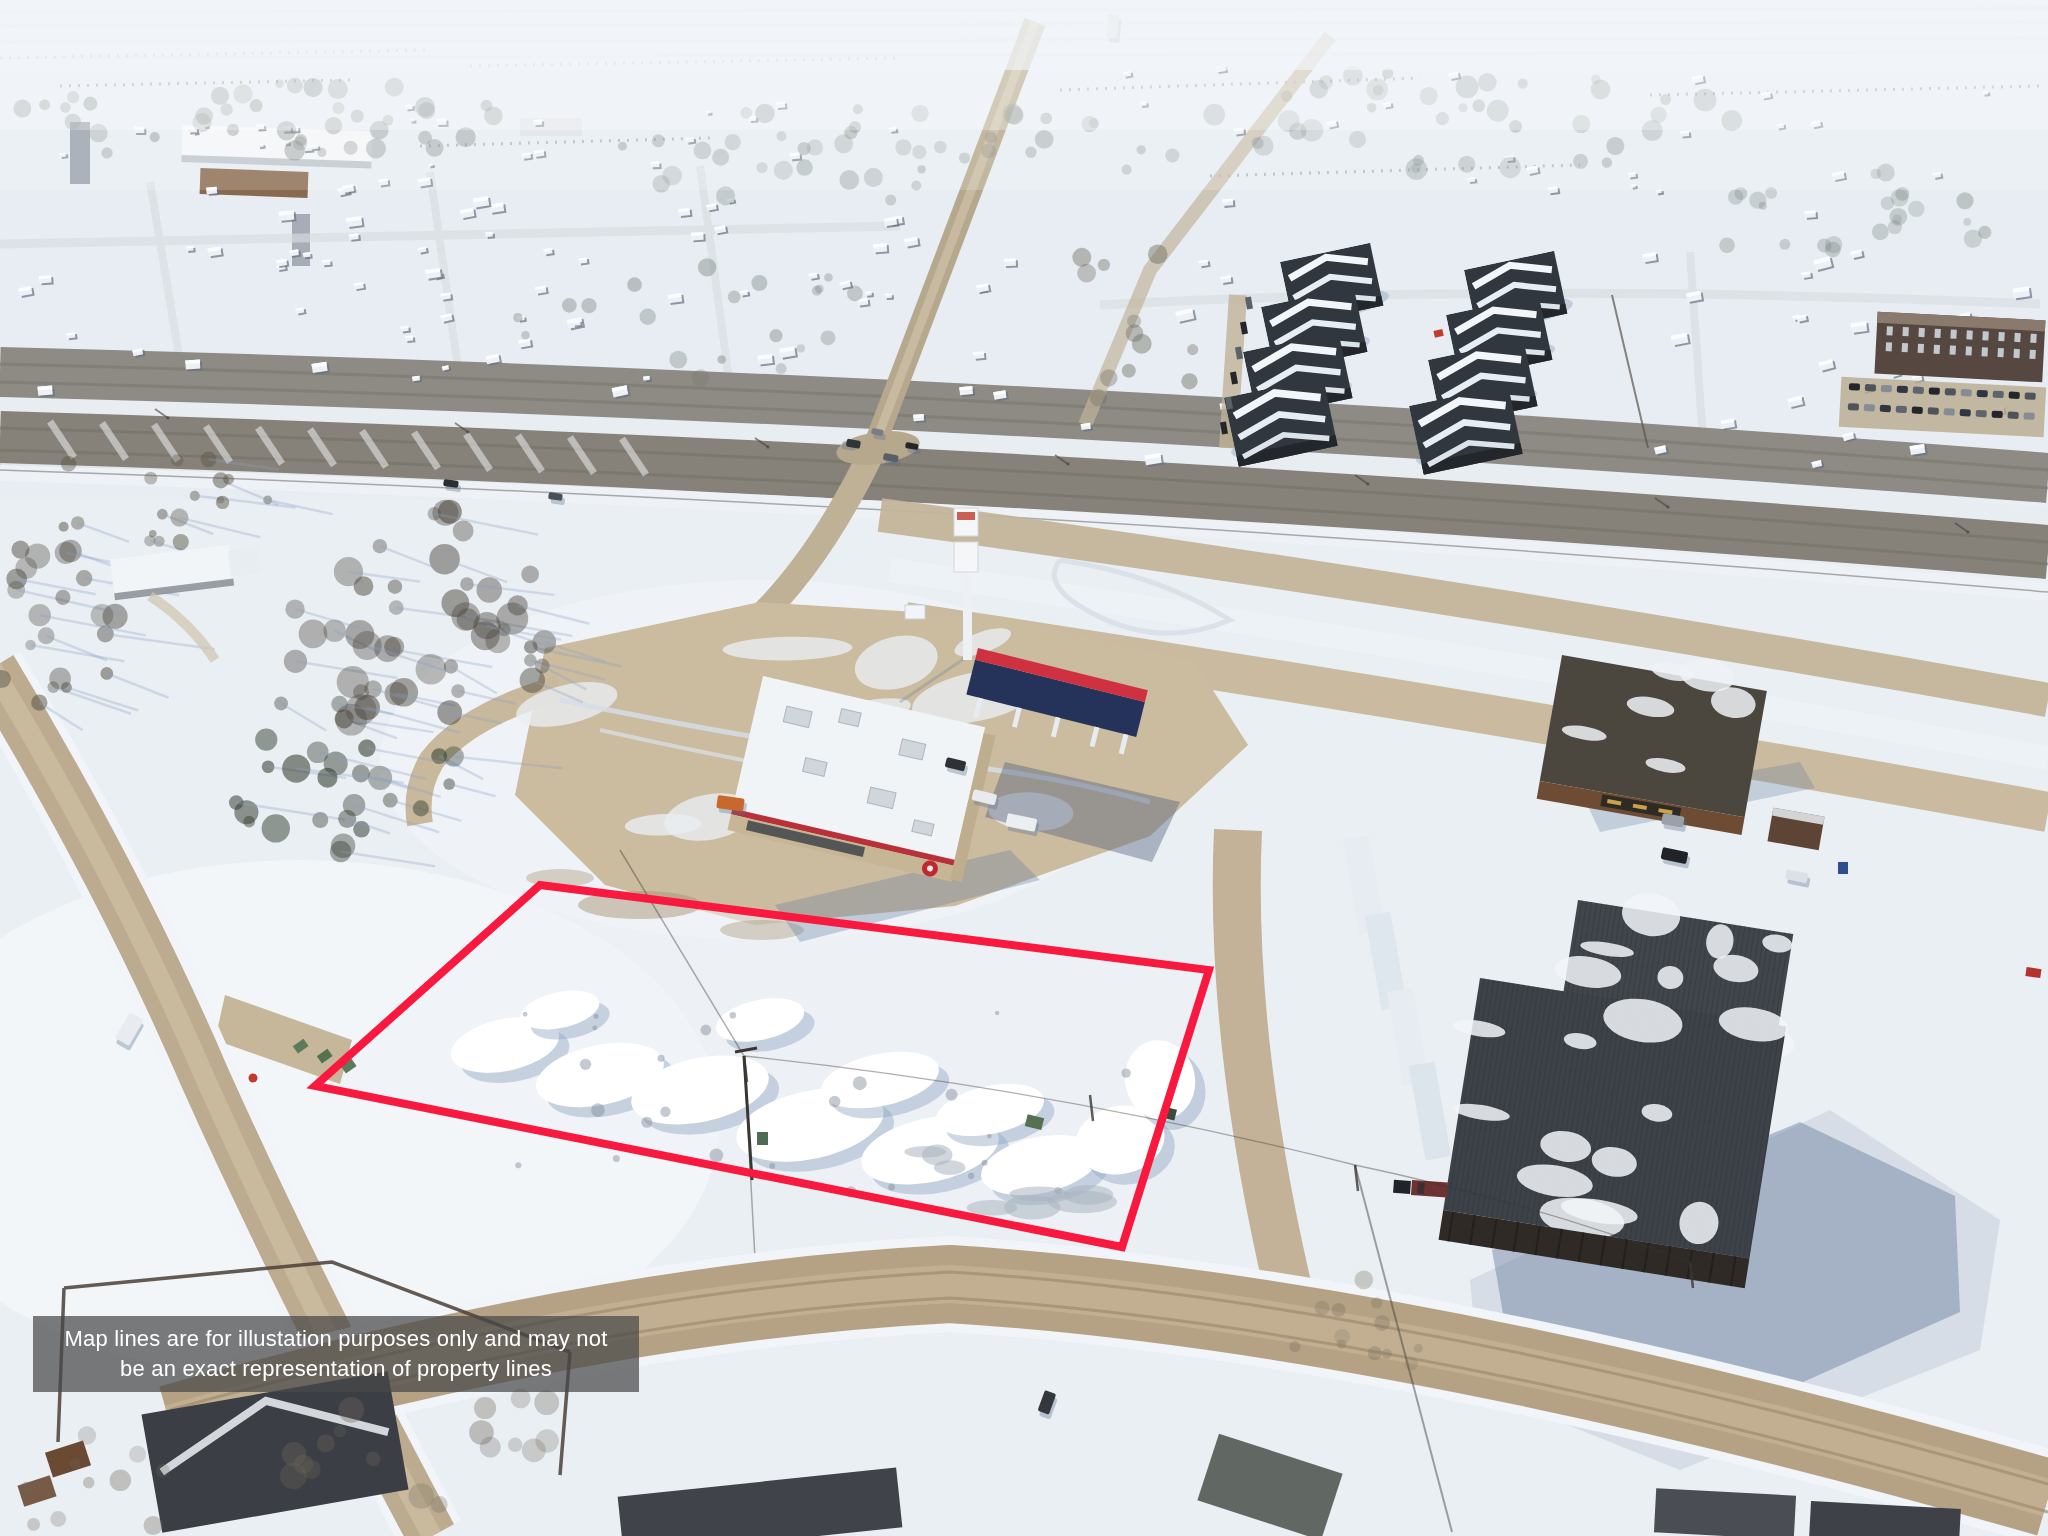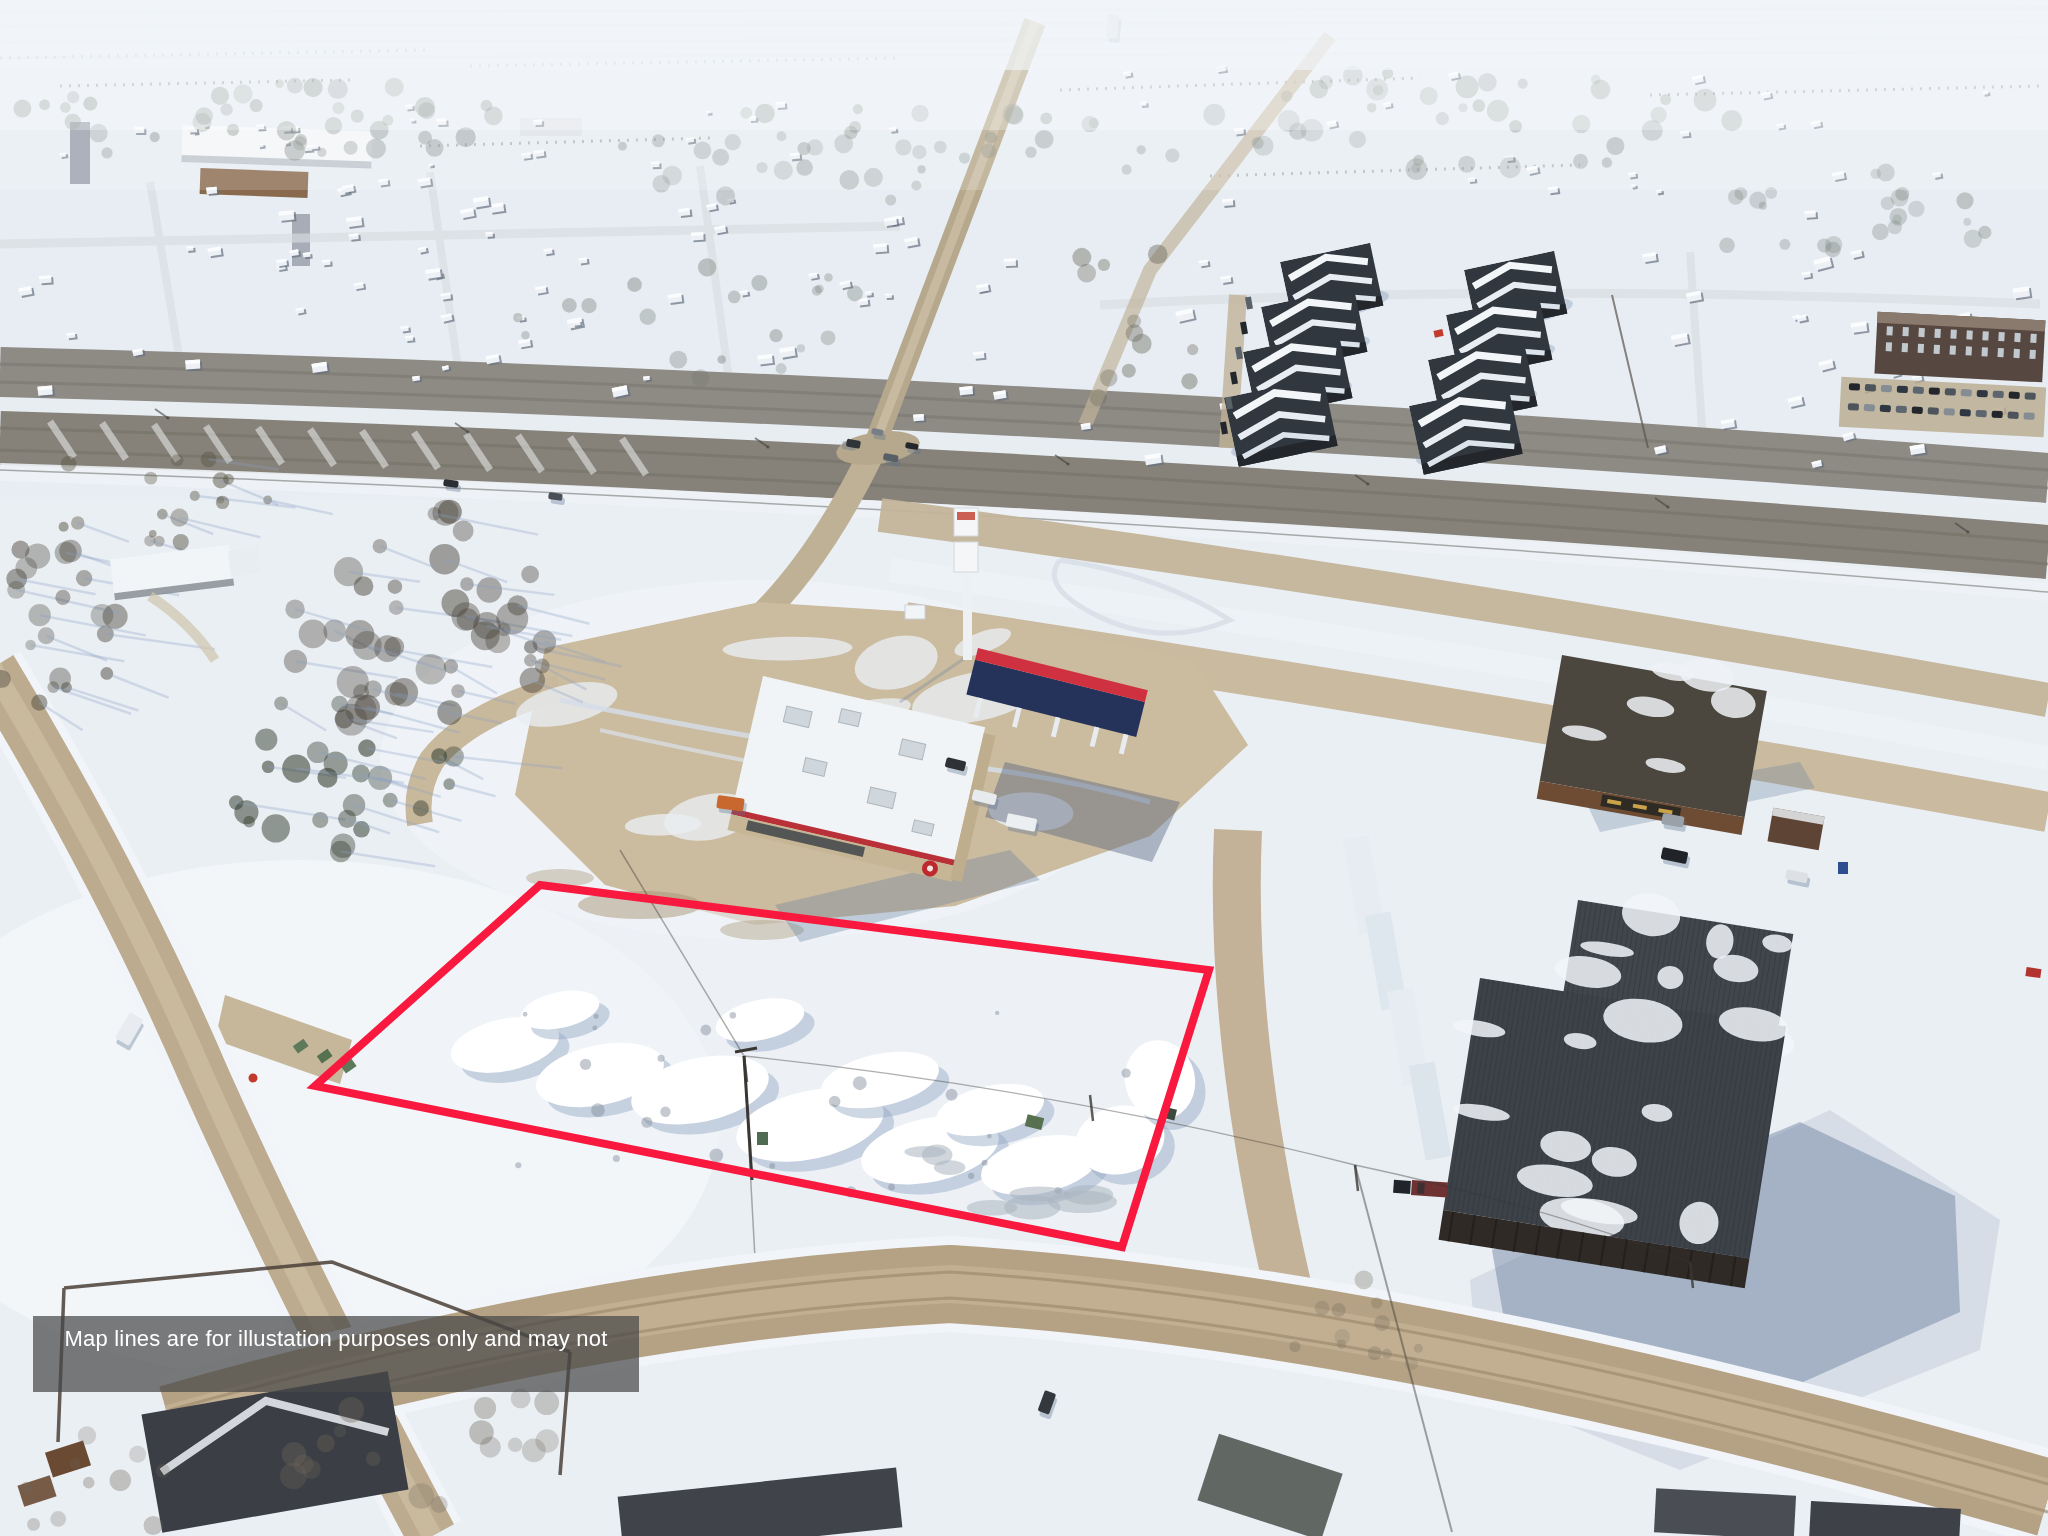--- a/index.html
+++ b/index.html
@@ -1798,14 +1798,15 @@
     <rect x="0" y="0" width="2048" height="70" fill="#f4f7fa" opacity=".78"></rect>
     <rect x="0" y="70" width="2048" height="60" fill="#ffffff" opacity=".4"></rect>
     <rect x="0" y="130" width="2048" height="60" fill="#ffffff" opacity=".18"></rect>
   </g>
 
   <polygon id="lot-outline" fill="none" stroke-linejoin="miter" points="540,885 1209,970 1122,1247 315,1086" stroke="#F9183E" stroke-width="8"></polygon>
 </svg>
 
 <div class="disclaimer" style="background: rgba(72, 72, 72, 0.72); color: rgb(255, 255, 255);">
   <div>Map lines are for illustation purposes only and may not</div>
+  <div>be an exact representation of property lines</div>
 </div>
 </div>
 
 </body></html>

